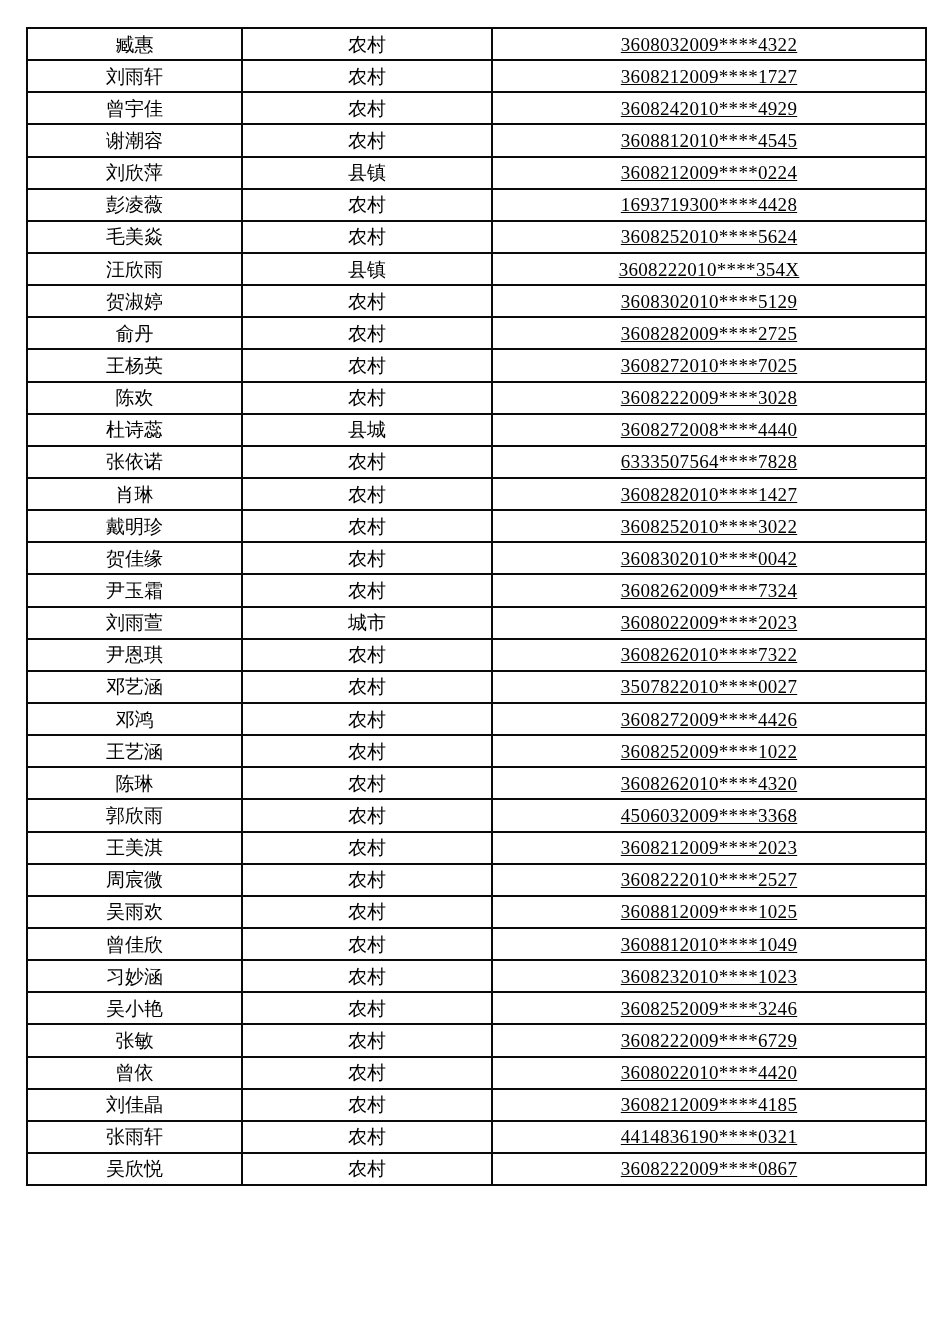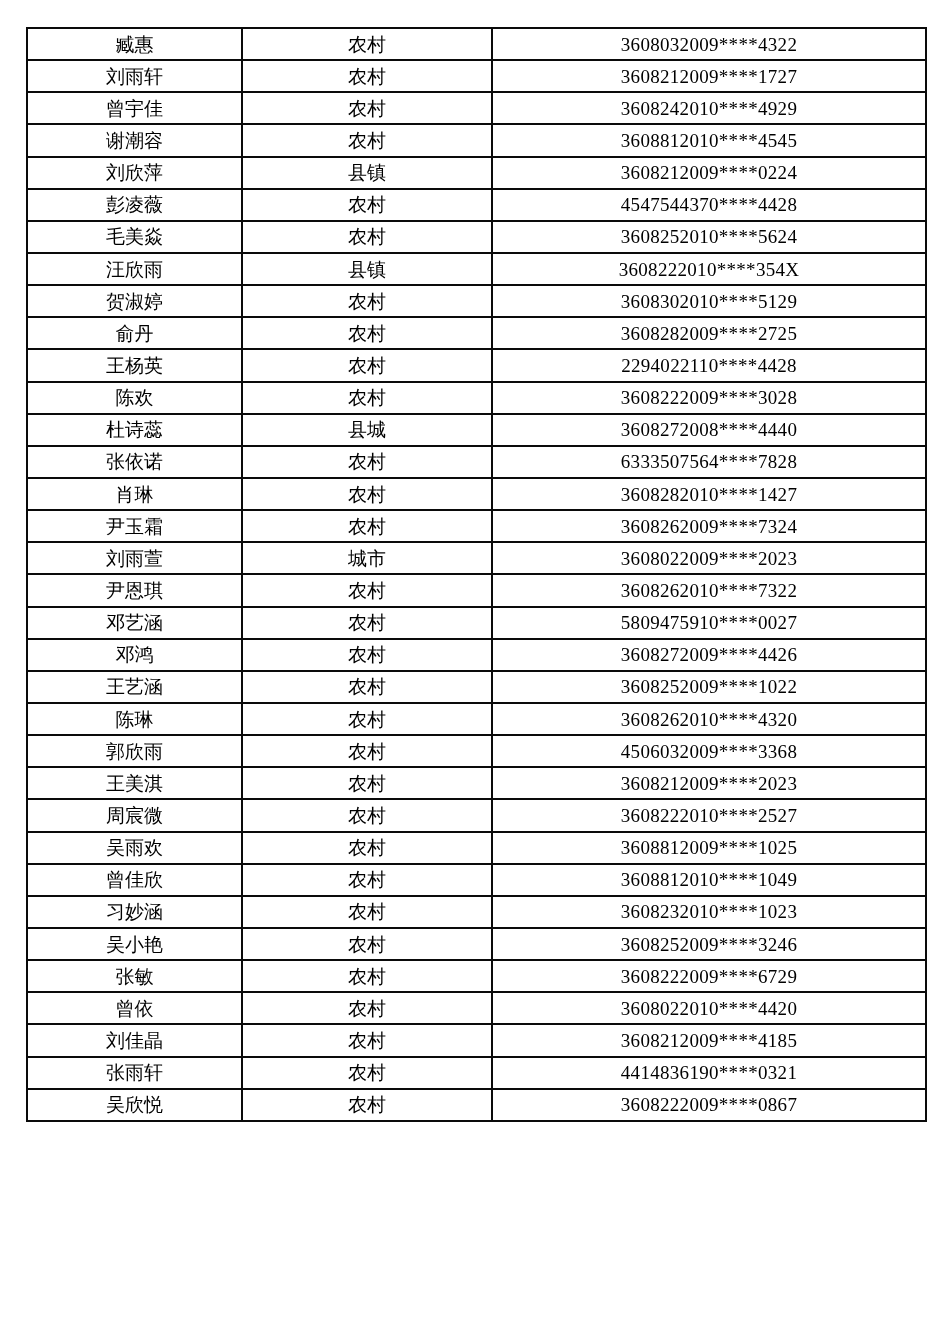--- a/index.html
+++ b/index.html
@@ -35,20 +35,21 @@
     text-align: center;
     vertical-align: middle;
     padding: 0;
     font-size: 19px;
     line-height: 1;
     white-space: nowrap;
     overflow: hidden;
   }
   .data-table td.id-number-cell {
     letter-spacing: 0.3px;
+    text-decoration: underline;
   }
 </style>
 </head>
 <body>
 
 <table class="data-table">
   <colgroup>
     <col class="col-name">
     <col class="col-residence">
     <col class="col-id">
@@ -75,21 +76,21 @@
         <td class="id-number-cell">3608812010****4545</td>
       </tr>
       <tr>
         <td class="name-cell">刘欣萍</td>
         <td class="residence-type-cell">县镇</td>
         <td class="id-number-cell">3608212009****0224</td>
       </tr>
       <tr>
         <td class="name-cell">彭凌薇</td>
         <td class="residence-type-cell">农村</td>
-        <td class="id-number-cell">4547544370****4428</td>
+        <td class="id-number-cell">1693719300****4428</td>
       </tr>
       <tr>
         <td class="name-cell">毛美焱</td>
         <td class="residence-type-cell">农村</td>
         <td class="id-number-cell">3608252010****5624</td>
       </tr>
       <tr>
         <td class="name-cell">汪欣雨</td>
         <td class="residence-type-cell">县镇</td>
         <td class="id-number-cell">3608222010****354X</td>
@@ -100,21 +101,21 @@
         <td class="id-number-cell">3608302010****5129</td>
       </tr>
       <tr>
         <td class="name-cell">俞丹</td>
         <td class="residence-type-cell">农村</td>
         <td class="id-number-cell">3608282009****2725</td>
       </tr>
       <tr>
         <td class="name-cell">王杨英</td>
         <td class="residence-type-cell">农村</td>
-        <td class="id-number-cell">2294022110****4428</td>
+        <td class="id-number-cell">3608272010****7025</td>
       </tr>
       <tr>
         <td class="name-cell">陈欢</td>
         <td class="residence-type-cell">农村</td>
         <td class="id-number-cell">3608222009****3028</td>
       </tr>
       <tr>
         <td class="name-cell">杜诗蕊</td>
         <td class="residence-type-cell">县城</td>
         <td class="id-number-cell">3608272008****4440</td>
@@ -123,38 +124,48 @@
         <td class="name-cell">张依诺</td>
         <td class="residence-type-cell">农村</td>
         <td class="id-number-cell">6333507564****7828</td>
       </tr>
       <tr>
         <td class="name-cell">肖琳</td>
         <td class="residence-type-cell">农村</td>
         <td class="id-number-cell">3608282010****1427</td>
       </tr>
       <tr>
+        <td class="name-cell">戴明珍</td>
+        <td class="residence-type-cell">农村</td>
+        <td class="id-number-cell">3608252010****3022</td>
+      </tr>
+      <tr>
+        <td class="name-cell">贺佳缘</td>
+        <td class="residence-type-cell">农村</td>
+        <td class="id-number-cell">3608302010****0042</td>
+      </tr>
+      <tr>
         <td class="name-cell">尹玉霜</td>
         <td class="residence-type-cell">农村</td>
         <td class="id-number-cell">3608262009****7324</td>
       </tr>
       <tr>
         <td class="name-cell">刘雨萱</td>
         <td class="residence-type-cell">城市</td>
         <td class="id-number-cell">3608022009****2023</td>
       </tr>
       <tr>
         <td class="name-cell">尹恩琪</td>
         <td class="residence-type-cell">农村</td>
         <td class="id-number-cell">3608262010****7322</td>
       </tr>
       <tr>
         <td class="name-cell">邓艺涵</td>
         <td class="residence-type-cell">农村</td>
-        <td class="id-number-cell">5809475910****0027</td>
+        <td class="id-number-cell">3507822010****0027</td>
       </tr>
       <tr>
         <td class="name-cell">邓鸿</td>
         <td class="residence-type-cell">农村</td>
         <td class="id-number-cell">3608272009****4426</td>
       </tr>
       <tr>
         <td class="name-cell">王艺涵</td>
         <td class="residence-type-cell">农村</td>
         <td class="id-number-cell">3608252009****1022</td>

